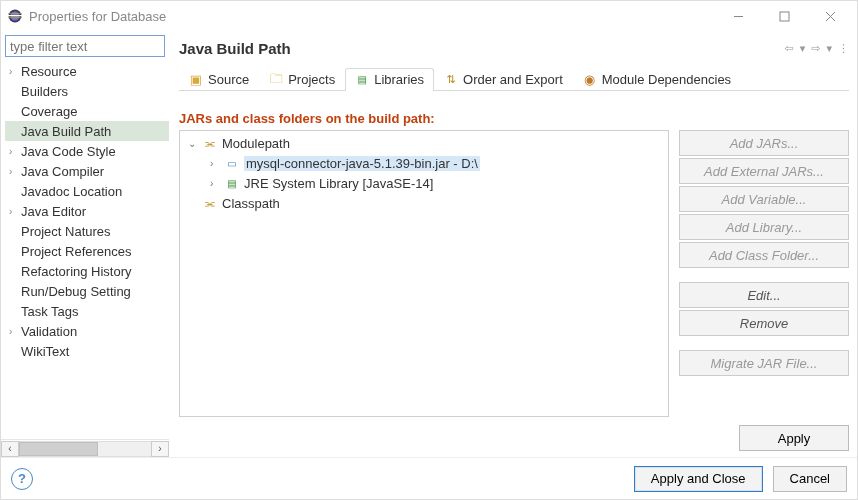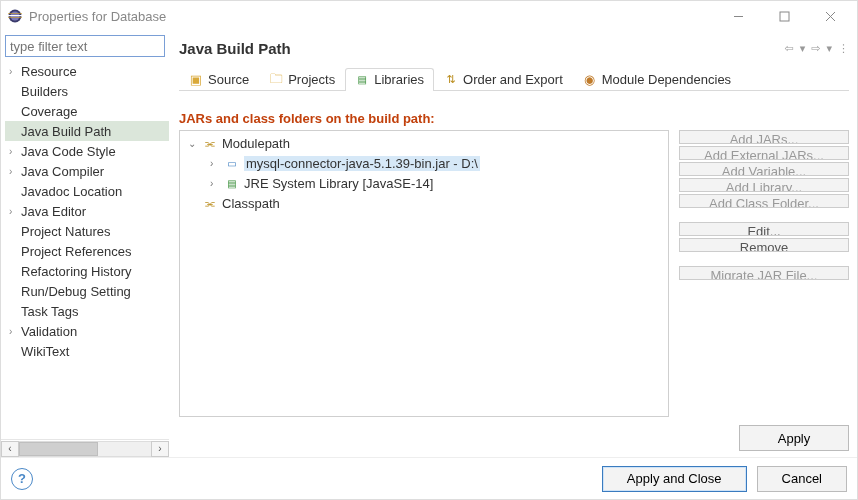--- a/index.html
+++ b/index.html
@@ -38,29 +38,29 @@
 .build-row { display: flex; gap: 10px; flex: 1; min-height: 0; }
 .treebox { flex: 1; border: 1px solid #cfcfcf; background: #fff; padding: 2px 0; overflow: hidden; }
 .trow { display: flex; align-items: center; height: 20px; padding-left: 6px; white-space: nowrap; }
 .trow .exp { width: 14px; color: #777; font-size: 10px; }
 .trow .ticon { width: 16px; height: 16px; display: inline-flex; align-items: center; justify-content: center; margin-right: 4px; }
 .trow .tlabel { color: #333; }
 .trow.sel .tlabel { background: #d6e8f7; padding: 0 2px; }
 .trow.l1 { padding-left: 8px; }
 .trow.l2 { padding-left: 30px; }
 .btncol { width: 170px; display: flex; flex-direction: column; gap: 2px; }
-.btncol button { height: 14px; background: #f3f3f3; border: 1px solid #ccc; color: #555; cursor: default; overflow: hidden; white-space: nowrap; }
+.btncol button { height: 26px; background: #f3f3f3; border: 1px solid #ccc; color: #555; cursor: default; overflow: hidden; white-space: nowrap; font-style: italic; }
 .btncol button:disabled { color: #999; }
 .btncol .gap { height: 10px; }
 .apply-row { display: flex; justify-content: flex-end; padding: 8px 0 6px; }
 .apply-row button { width: 110px; height: 26px; background: #f3f3f3; border: 1px solid #bbb; }
 .footer { display: flex; align-items: center; height: 42px; border-top: 1px solid #eee; padding: 0 10px; }
 .footer .help { width: 22px; height: 22px; border: 1.5px solid #4a88c7; border-radius: 50%; color: #4a88c7; display: flex; align-items: center; justify-content: center; font-size: 13px; font-weight: 600; }
 .footer .spacer { flex: 1; }
-.footer button { height: 26px; padding: 0 24px; background: #f3f3f3; border: 1px solid #bbb; margin-left: 10px; }
+.footer button { height: 26px; padding: 0 16px; background: #f3f3f3; border: 1px solid #bbb; margin-left: 10px; }
 .footer button.primary { border: 1px solid #3a7bbf; box-shadow: 0 0 0 1px #cfe3f7 inset; }
 .ic-chain { color: #bb8e20; font-size: 11px; }
 .ic-jar { color: #3a7bbf; font-size: 10px; }
 .ic-lib { color: #3a8f3a; font-size: 10px; }
 .ic-folder { color: #d9a93a; }
 </style>
 </head>
 <body>
 
 <div class="titlebar">

